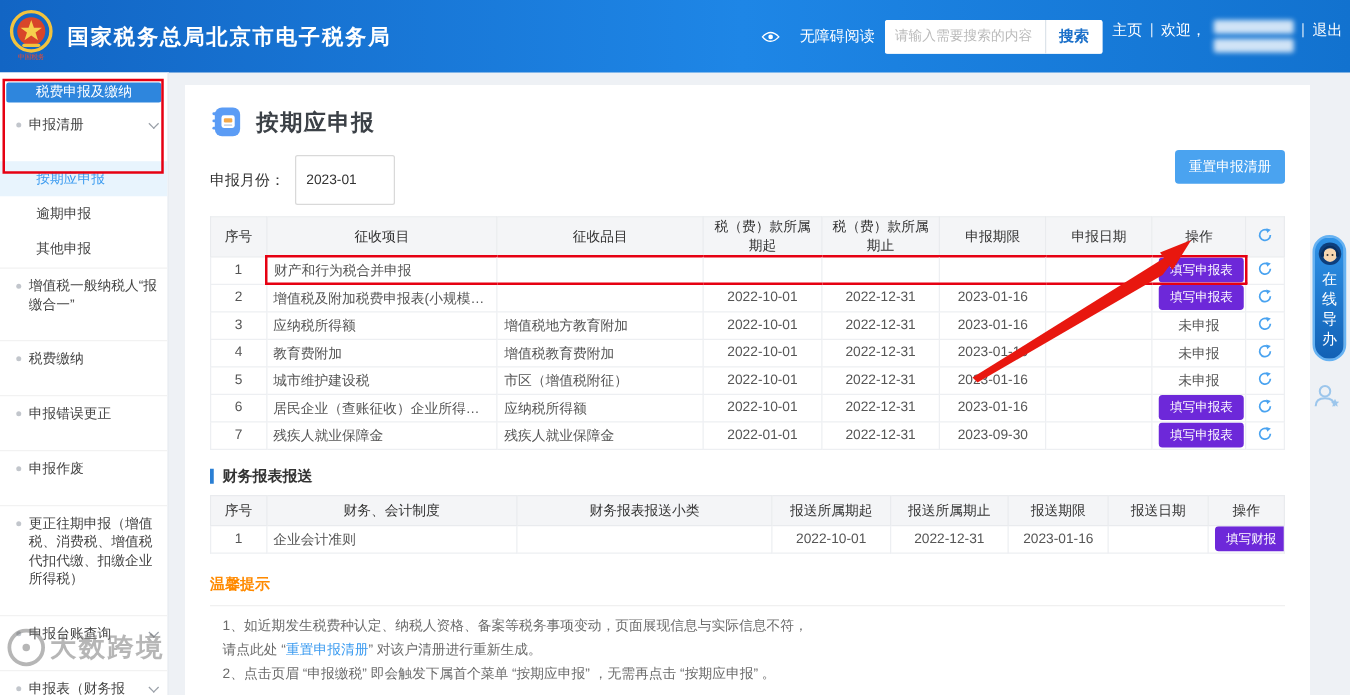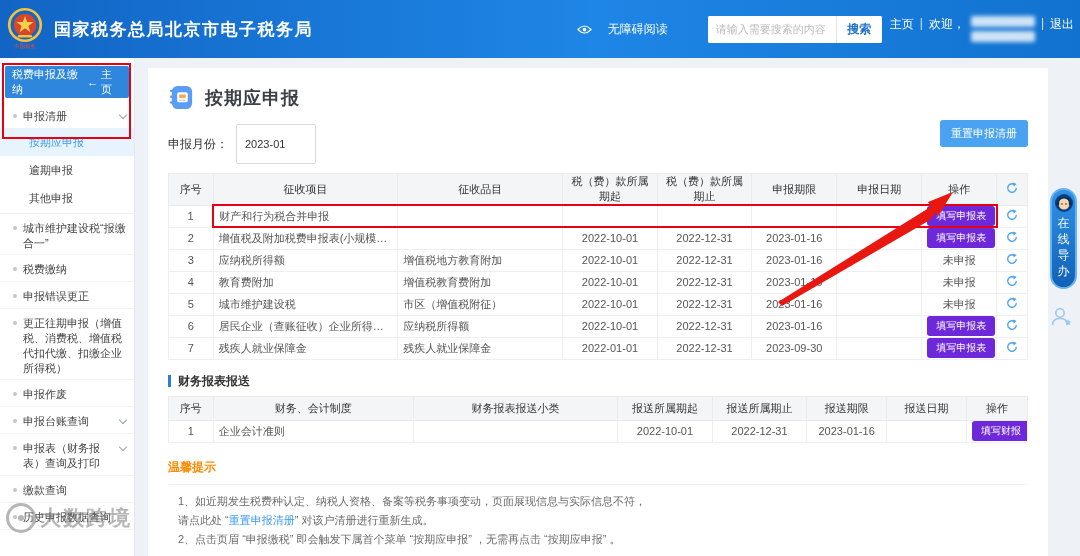--- a/index.html
+++ b/index.html
@@ -6,38 +6,38 @@
   html,body { width:1080px; height:556px; overflow:hidden; }
   body { font-family:"Liberation Sans","DejaVu Sans",sans-serif; background:#eef1f5; position:relative; }
 
   
   .app-header { height:58px; background:linear-gradient(90deg,#1265c4 0%,#1e86e6 55%,#1272cf 100%); display:flex; align-items:center; padding:0 6px; color:#fff; position:relative; }
   .emblem { width:38px; height:44px; display:flex; flex-direction:column; align-items:center; flex:none; }
   .emblem-cap { font-size:6px; color:#e84b33; line-height:6px; transform:scale(.9); }
   .app-title { font-size:17px; font-weight:bold; margin-left:10px; letter-spacing:1.5px; }
   .header-right { margin-left:auto; display:flex; align-items:center; font-size:12px; gap:8px; }
   .access { display:flex; align-items:center; gap:16px; cursor:pointer; white-space:nowrap; }
-  .searchbox { display:flex; background:#fff; border-radius:2px; overflow:hidden; height:27px;margin-left:32px; }
+  .searchbox { display:flex; background:#fff; border-radius:2px; overflow:hidden; height:27px; }
   .searchbox input { border:none; outline:none; width:128px; padding:0 8px; font-size:11px; color:#333; }
   .searchbox input::placeholder { color:#bbb; }
   .searchbox button { width:46px; border:none; background:#fff; border-left:1px solid #dde4ea; color:#1a6fc9; font-size:12px; font-weight:bold; cursor:pointer; }
   .hr-links { display:flex; align-items:flex-start; gap:6px; white-space:nowrap; }
   .hr-links a { color:#fff; text-decoration:none; cursor:pointer; }
   .sep { opacity:.8; }
   .blur-block { display:inline-block; width:64px; height:11px; background:rgba(255,255,255,.8); filter:blur(2px); border-radius:2px; }
   .welcome-col { display:flex; flex-direction:column; gap:4px; }
 
   
   .body-row { display:flex; height:498px; }
 
   
   .sidebar { width:135px; background:#fff; border-right:1px solid #e4e8ee; flex:none; position:relative; overflow:hidden; font-size:11px; color:#444; }
-  .side-head { margin:8px 5px 4px 5px; background:#2e86dd; color:#fff; height:32px; display:flex; align-items:center; justify-content:flex-start; padding:0 7px; border-radius:2px; cursor:pointer; }
+  .side-head { margin:8px 5px 4px 5px; background:#2e86dd; color:#fff; height:16px; display:flex; align-items:center; justify-content:flex-start; padding:0 7px; border-radius:2px; cursor:pointer;flex-direction:column; }
   .side-head .home { display:flex; align-items:center; gap:3px; font-size:11px; }
-  .s-item { display:flex; align-items:flex-start; gap:6px; padding:7px 8px 4px 13px; border-top:1px solid #f2f2f2; cursor:pointer; line-height:1.35; }
+  .s-item { display:flex; align-items:flex-start; gap:6px; padding:7px 8px 21px 13px; border-top:1px solid #f2f2f2; cursor:pointer; line-height:1.35; }
   .s-item:first-child { border-top:none; }
   .dot { width:4px; height:4px; border-radius:50%; background:#c2c6cc; margin-top:5px; flex:none; }
   .s-lbl { flex:1; }
   .chev { width:6px; height:6px; border-right:1px solid #9aa0a8; border-bottom:1px solid #9aa0a8; transform:rotate(45deg); margin-top:3px; flex:none; }
   .s-sub { padding:7px 6px 7px 29px; cursor:pointer; line-height:1.3; }
   .s-sub.active { background:#e8f4fd; color:#3b9bf0; }
   .side-redbox { position:absolute; left:2px; top:5px; width:129px; height:76px; border:2px solid #e60012; pointer-events:none; }
 
   
   .main { flex:1; padding:10px 32px 0 13px; }
@@ -132,37 +132,37 @@
         <div class="s-item">
           <span class="dot"></span>
           <span class="s-lbl">申报清册</span>
           <span class="chev"></span>
         </div>
         <div class="s-sub active">按期应申报</div>
         <div class="s-sub">逾期申报</div>
         <div class="s-sub">其他申报</div>
         <div class="s-item">
           <span class="dot"></span>
-          <span class="s-lbl">城市维护建设税“报缴合一”</span>
+          <span class="s-lbl">增值税一般纳税人“报缴合一”</span>
         </div>
         <div class="s-item">
           <span class="dot"></span>
           <span class="s-lbl">税费缴纳</span>
         </div>
         <div class="s-item">
           <span class="dot"></span>
           <span class="s-lbl">申报错误更正</span>
         </div>
         <div class="s-item">
           <span class="dot"></span>
+          <span class="s-lbl">申报作废</span>
+        </div>
+        <div class="s-item">
+          <span class="dot"></span>
           <span class="s-lbl">更正往期申报（增值税、消费税、增值税代扣代缴、扣缴企业所得税）</span>
-        </div>
-        <div class="s-item">
-          <span class="dot"></span>
-          <span class="s-lbl">申报作废</span>
         </div>
         <div class="s-item">
           <span class="dot"></span>
           <span class="s-lbl">申报台账查询</span>
           <span class="chev"></span>
         </div>
         <div class="s-item">
           <span class="dot"></span>
           <span class="s-lbl">申报表（财务报表）查询及打印</span>
           <span class="chev"></span>

